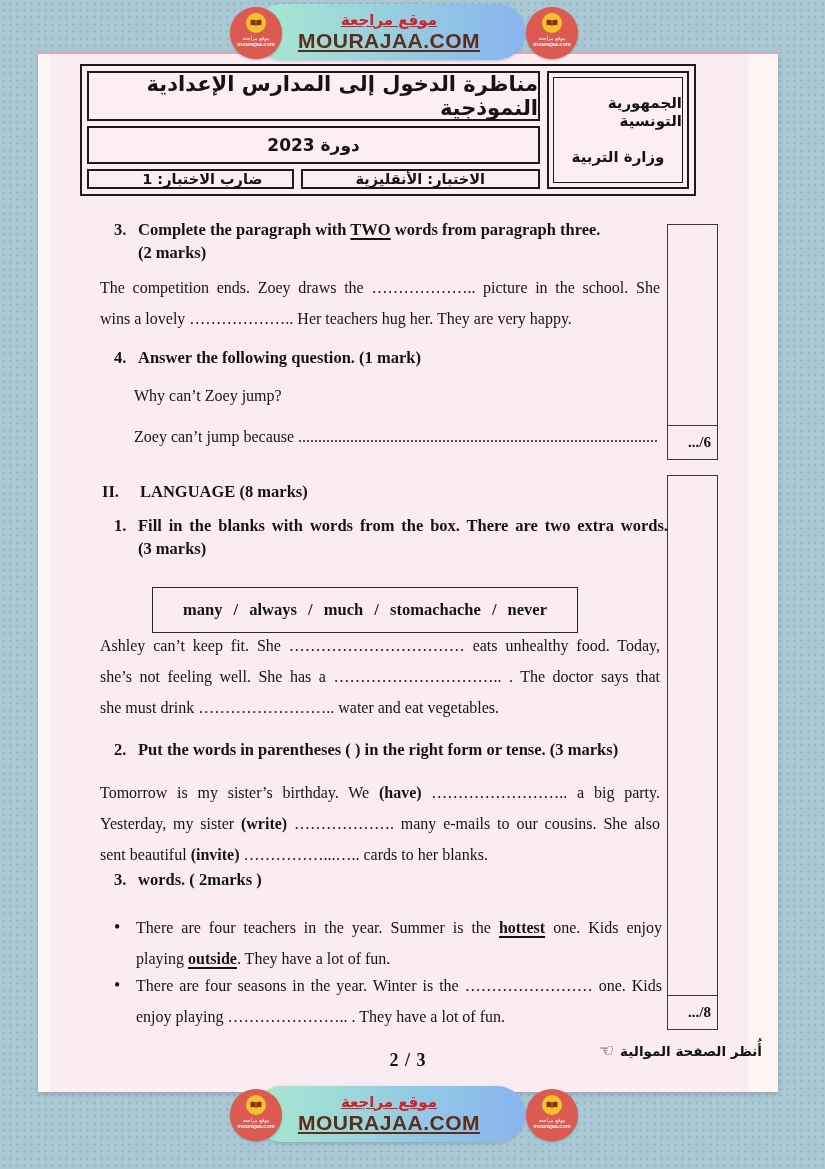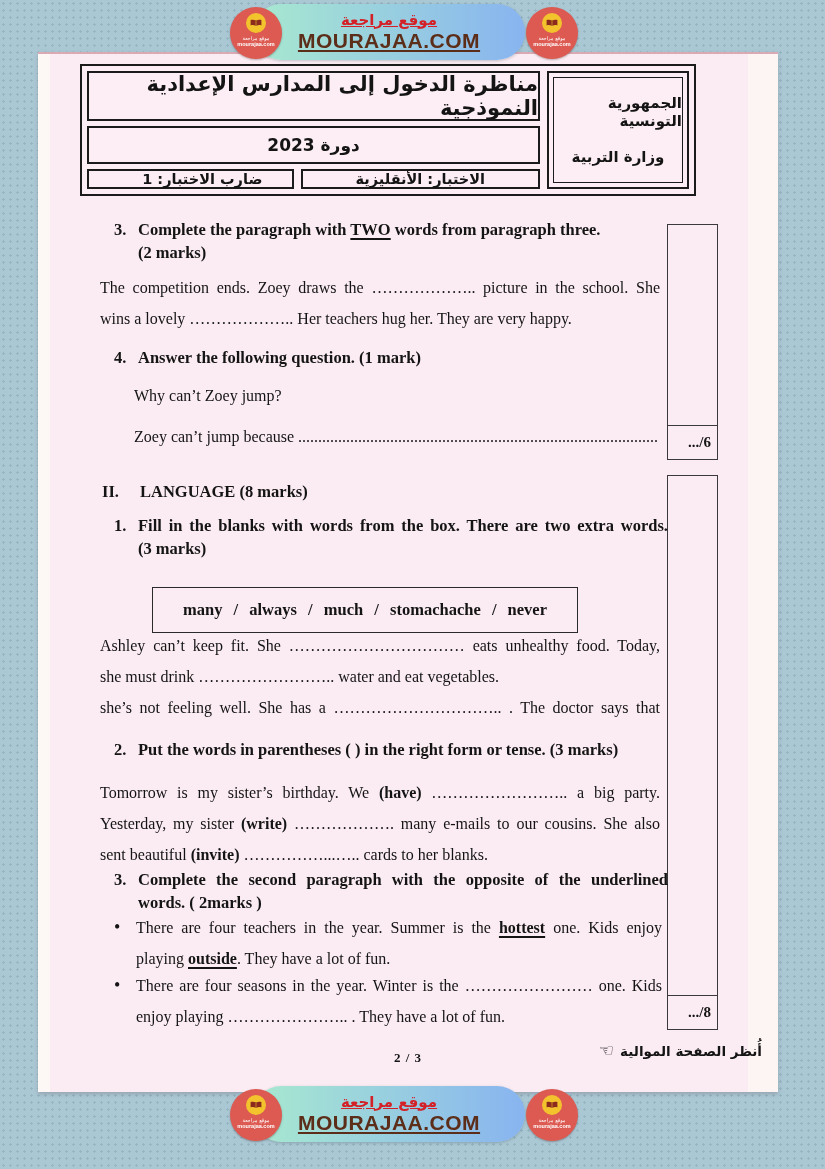--- a/index.html
+++ b/index.html
@@ -41,21 +41,21 @@
   .b{font-weight:700;}
   .u{text-decoration:underline;text-decoration-thickness:1.5px;text-underline-offset:3px;margin-top:11px;}
   .nowrapclip{white-space:nowrap;overflow:hidden;}
   .wordbox{border:1.6px solid #2a2a2a;display:flex;align-items:center;justify-content:center;
        font-weight:700;font-size:16.5px;word-spacing:7px;background:#fbecf3;}
   .score-box{border:1.6px solid #3a3a3a;display:flex;flex-direction:column;justify-content:flex-end;box-sizing:border-box;}
   .score-cell{border-top:1.6px solid #3a3a3a;height:33px;display:flex;align-items:center;justify-content:flex-end;
        padding-right:6px;font-weight:700;font-size:15px;}
   .bullet-row{display:flex;}
   .bullet-marker{width:22px;flex:none;font-size:18px;line-height:31px;}
-  .pagenum{font-weight:700;font-size:13px;letter-spacing:1px;text-align:center;}
+  .pagenum{font-weight:700;font-size:18px;letter-spacing:1px;text-align:center;}
   .nextnote{font-weight:700;font-size:13.5px;direction:rtl;display:flex;align-items:center;gap:6px;
        font-family:"DejaVu Sans",sans-serif;}
   .hand{font-size:17px;line-height:1;}
   
   .pill{position:absolute;width:272px;height:56px;border-radius:28px;
        background:linear-gradient(90deg,#a8e9cf,#88b4f0);
        display:flex;flex-direction:column;align-items:center;justify-content:center;
        box-shadow:0 1px 3px rgba(60,80,90,.3);}
   .pill-ar{font-family:"DejaVu Sans",sans-serif;font-weight:700;font-size:15px;color:#d32127;
        text-decoration:underline;direction:rtl;line-height:1.25;}
@@ -127,38 +127,37 @@
     <div class="blk qhead" style="left:76px;top:460px;width:554px;">
       <span class="qnum">1.</span>
       <span style="flex:1;">
         <span style="display:block;text-align:justify;text-align-last:justify;"><span class="b">Fill in the blanks with words from the box. There are two extra words.</span></span>
         <span style="display:block;"><span class="b">(3 marks)</span></span>
       </span>
     </div>
     <div class="blk wordbox" style="left:114px;top:533px;width:424px;height:44px;">many / always / much / stomachache / never</div>
     <div class="blk" style="left:62px;top:576px;width:560px;">
         <div class="tline just"><span>Ashley can’t keep fit. She …………………………… eats unhealthy food. Today,</span></div>
+        <div class="tline just"><span>she’s not feeling well. She has a ………………………….. . The doctor says that</span></div>
         <div class="tline"><span>she must drink …………………….. water and eat vegetables.</span></div>
-        <div class="tline just"><span>she’s not feeling well. She has a ………………………….. . The doctor says that</span></div>
       </div>
 
     <div class="blk qhead" style="left:76px;top:684px;width:560px;">
       <span class="qnum">2.</span>
       <span style="flex:1;"><span class="b">Put the words in parentheses ( ) in the right form or tense. (3 marks)</span></span>
     </div>
     <div class="blk" style="left:62px;top:723px;width:560px;">
         <div class="tline just"><span>Tomorrow is my sister’s birthday. We </span><span class="b">(have)</span><span> …………………….. a big party.</span></div>
         <div class="tline just"><span>Yesterday, my sister </span><span class="b">(write)</span><span> ………………. many e-mails to our cousins. She also</span></div>
         <div class="tline"><span>sent beautiful </span><span class="b">(invite)</span><span> ……………...….. cards to her blanks.</span></div>
       </div>
 
     <div class="blk qhead" style="left:76px;top:814px;width:554px;">
       <span class="qnum">3.</span>
       <span style="flex:1;line-height:23px;">
-        <span style="display:block;text-align:justify;text-align-last:justify;"><span class="b">Complete the second paragraph with the opposite of the underlined</span></span>
         <span style="display:block;"><span class="b">words. ( 2marks )</span></span>
       </span>
     </div>
     <div class="blk bullet-row" style="left:76px;top:858px;width:548px;">
       <span class="bullet-marker">•</span>
       <span style="flex:1;">
           <div class="tline just"><span>There are four teachers in the year. Summer is the </span><span class="b u">hottest</span><span> one. Kids enjoy</span></div>
           <div class="tline"><span>playing </span><span class="b u">outside</span><span>. They have a lot of fun.</span></div>
         </span>
     </div>

